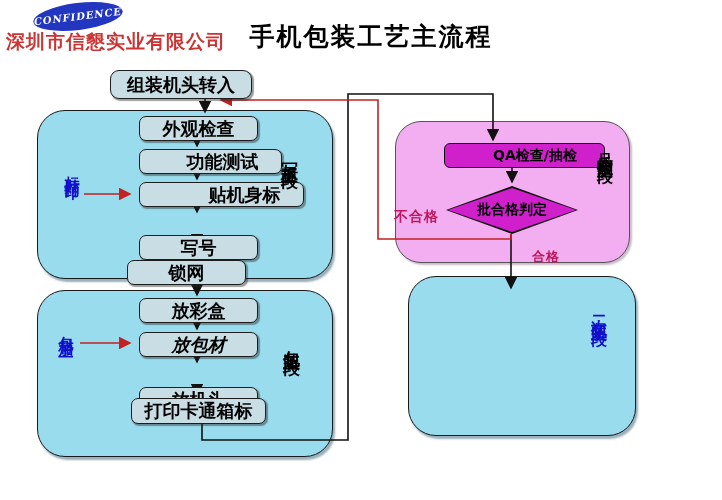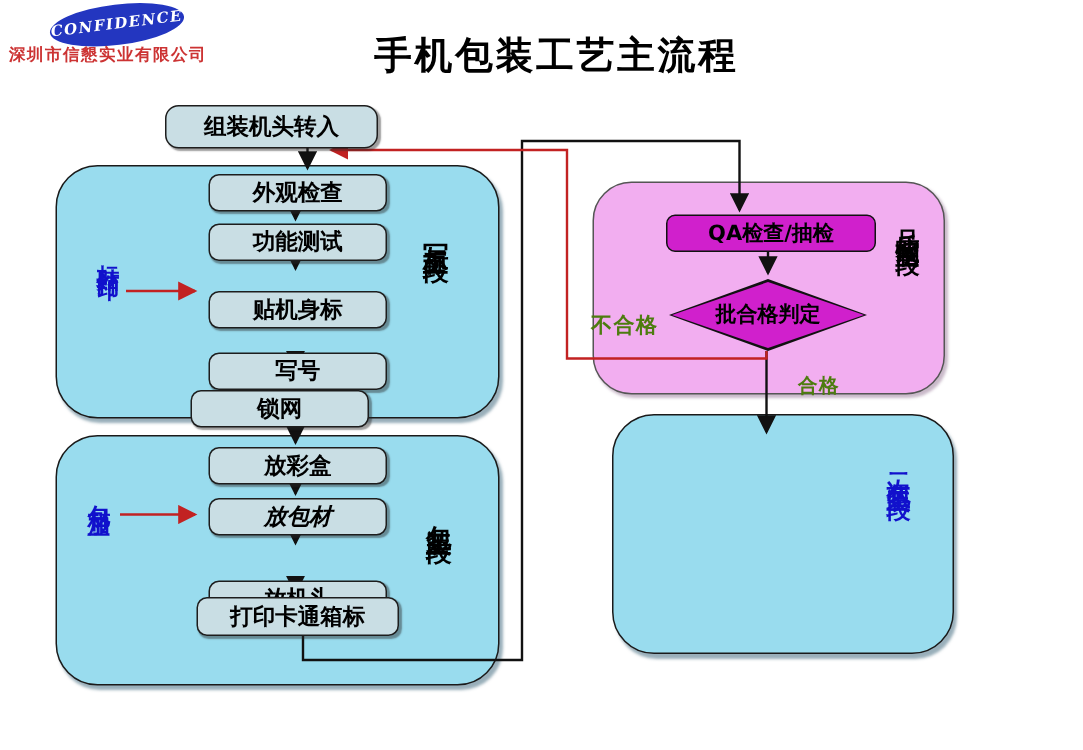--- a/index.html
+++ b/index.html
@@ -10,55 +10,55 @@
   
   .logo{
     position:absolute;left:33px;top:3px;width:90px;height:27px;background:#2336c0;
     border-radius:50%;transform:rotate(-7deg);display:flex;align-items:center;justify-content:center;
   }
   .logo span{
     color:#ffffff;font-family:"DejaVu Serif","Liberation Serif",serif;
     font-style:italic;font-weight:bold;font-size:10px;letter-spacing:1px;
   }
   .company{
-    position:absolute;left:6px;top:29px;font-size:11px;font-weight:bold;color:#cc3333;letter-spacing:1px;
+    position:absolute;left:6px;top:29px;font-size:19px;font-weight:bold;color:#cc3333;letter-spacing:1px;
   }
   .title{
     position:absolute;left:0;top:10px;width:100%;margin:10px;text-align:center;
     font-size:25px;font-weight:bold;color:#000;letter-spacing:2px;
   }
   
   .container{position:absolute;border:1.6px solid #1a1a1a;border-radius:28px;}
   .cyan{background:#99dcee;box-shadow:2px 3px 2px rgba(70,110,130,.55);}
   .c1{left:37px;top:110px;width:294px;height:167px;}
   .c2{left:37px;top:290px;width:294px;height:165px;}
   .pink{left:395px;top:121px;width:233px;height:140px;background:#f2aef0;border:1.2px solid #555;border-radius:26px;box-shadow:2px 2px 2px rgba(120,80,120,.4);}
   .c4{left:408px;top:276px;width:226px;height:158px;}
   
   .pbox{
     position:absolute;background:#c9dee4;border:1.5px solid #1d1d1d;border-radius:7px;
     display:flex;align-items:center;justify-content:center;
-    font-size:15px;font-weight:bold;color:#000;
+    font-size:18px;font-weight:bold;color:#000;
     box-shadow:1.5px 1.5px 1px rgba(40,40,40,.45);z-index:3;
   }
   .start{left:110px;top:70px;width:140px;height:27px;border-radius:9px;}
   .s1a{left:139px;top:116px;width:117px;height:23px;}
-  .s1b{left:139px;top:149px;width:117px;height:23px;}
-  .s1c{left:139px;top:194px;width:117px;height:23px;}
+  .s1b{left:139px;top:149px;width:117px;height:23px;padding-left:24px;}
+  .s1c{left:139px;top:182px;width:117px;height:23px;padding-left:46px;}
   .s1d{left:139px;top:215px;width:117px;height:23px;margin-top:20px;}
   .s1e{left:127px;top:248px;width:117px;height:23px;margin-top:12px;}
   .s2a{left:139px;top:298px;width:117px;height:23px;}
   .s2b{left:139px;top:332px;width:117px;height:23px;font-style:italic;}
   .s2c{left:139px;top:365px;width:117px;height:23px;margin-top:22px;}
   .s2d{left:131px;top:398px;width:133px;height:24px;}
   
   .qabox{
     position:absolute;left:444px;top:143px;width:138px;height:23px;background:#d020cc;
     border:1.6px solid #111;border-radius:6px;display:flex;align-items:center;justify-content:center;
-    font-size:14px;font-weight:bold;color:#000;z-index:3;
+    font-size:14px;font-weight:bold;color:#000;z-index:3;padding-left:21px;
   }
   .diamond{position:absolute;left:446px;top:186px;width:132px;height:48px;z-index:3;text-align:right;}
   .diamond .outer,.diamond .inner{position:absolute;clip-path:polygon(50% 0,100% 50%,50% 100%,0 50%);}
   .diamond .outer{inset:0;background:#111;}
   .diamond .inner{inset:2px;background:#d020cc;}
   .diamond .dtext{
     position:absolute;inset:0;display:flex;align-items:center;justify-content:center;
     font-size:14px;font-weight:bold;color:#000;
   }
   
@@ -68,21 +68,21 @@
   }
   .vblack{font-size:17px;color:#000;}
   .vblue{font-size:15px;color:#1111cc;}
   .lbl-xiebiao{left:279px;top:149px;}
   .lbl-baozhuang{left:281px;top:336px;}
   .lbl-pinzhi{left:594px;top:140px;font-size:16px;}
   .lbl-erci{left:588px;top:303px;font-size:16px;color:#1111cc;}
   .lbl-biaotie{left:62px;top:164px;}
   .lbl-baocai{left:56px;top:324px;}
   
-  .rlabel{position:absolute;font-weight:bold;color:#4d7c0f;z-index:4;}
+  .rlabel{position:absolute;font-weight:bold;color:#be185d;z-index:4;}
   .lbl-fail{left:394px;top:208px;font-size:14px;letter-spacing:1px;}
   .lbl-pass{left:532px;top:248px;font-size:13px;letter-spacing:1px;}
   
   .lines{position:absolute;left:0;top:0;width:722px;height:500px;z-index:2;}
 </style>
 </head>
 <body>
 
 <div class="stage">
 

